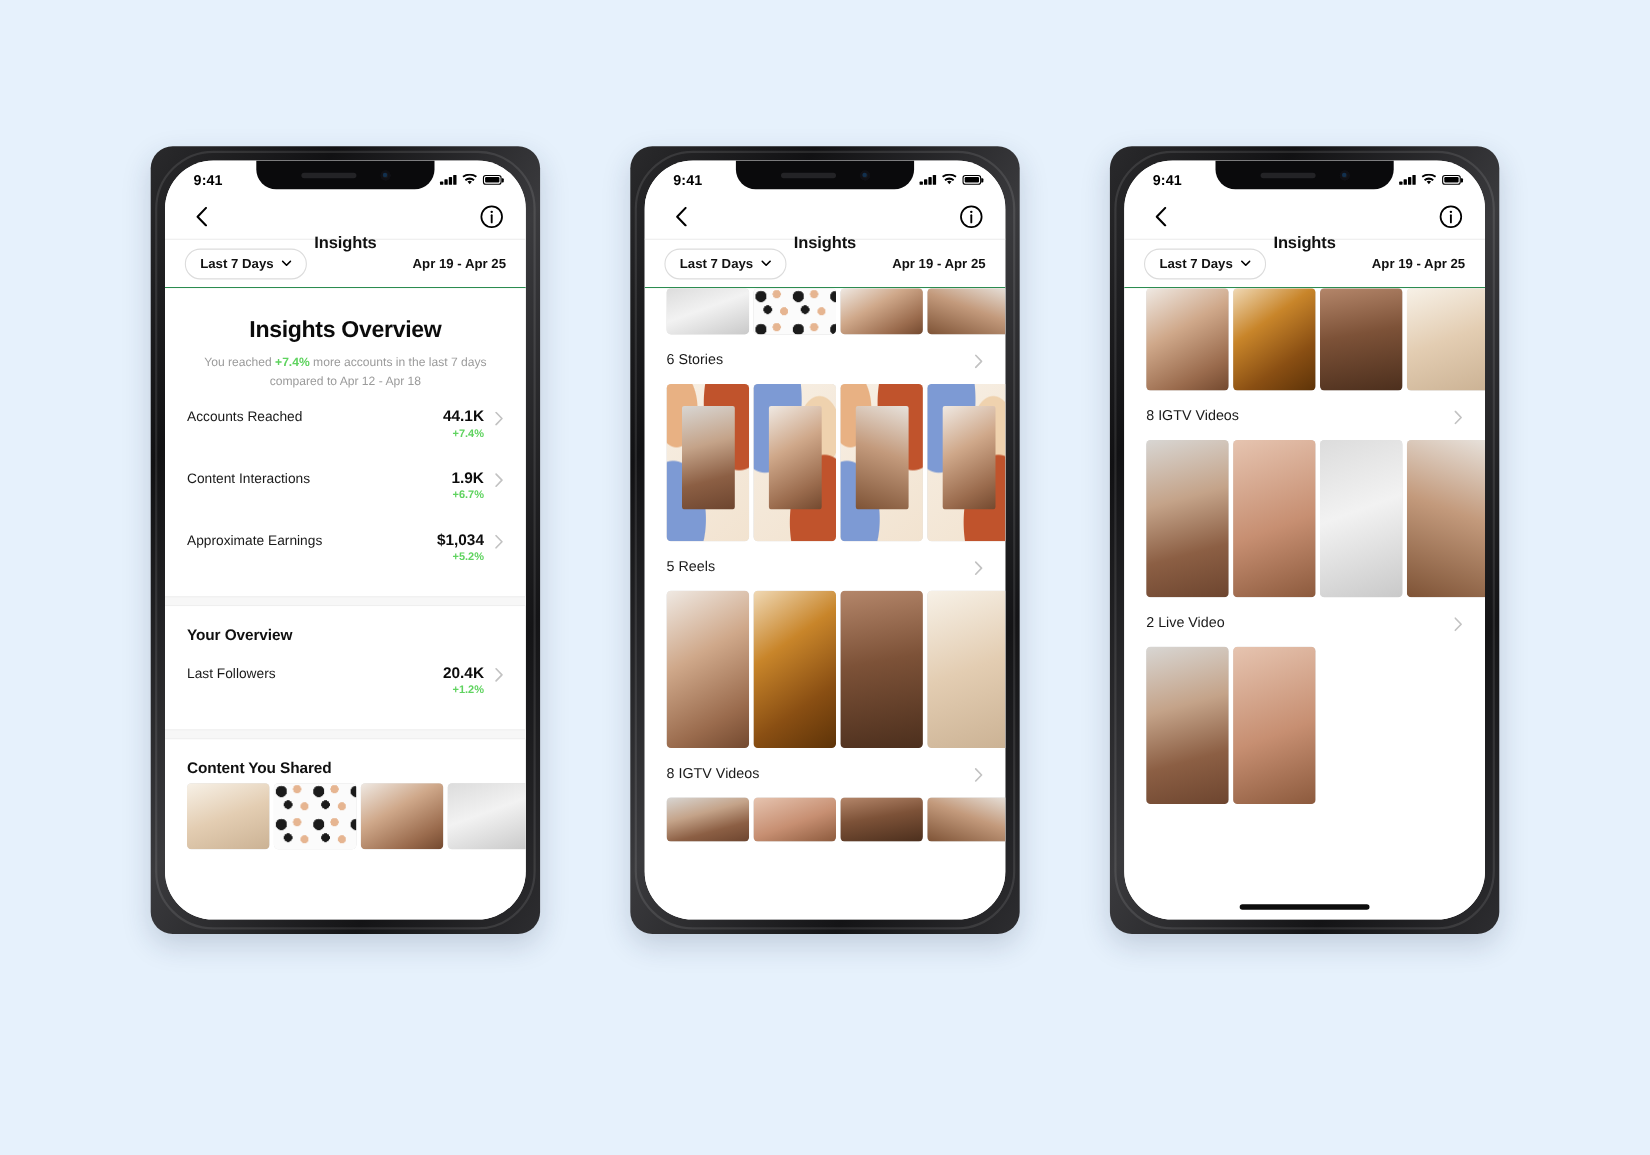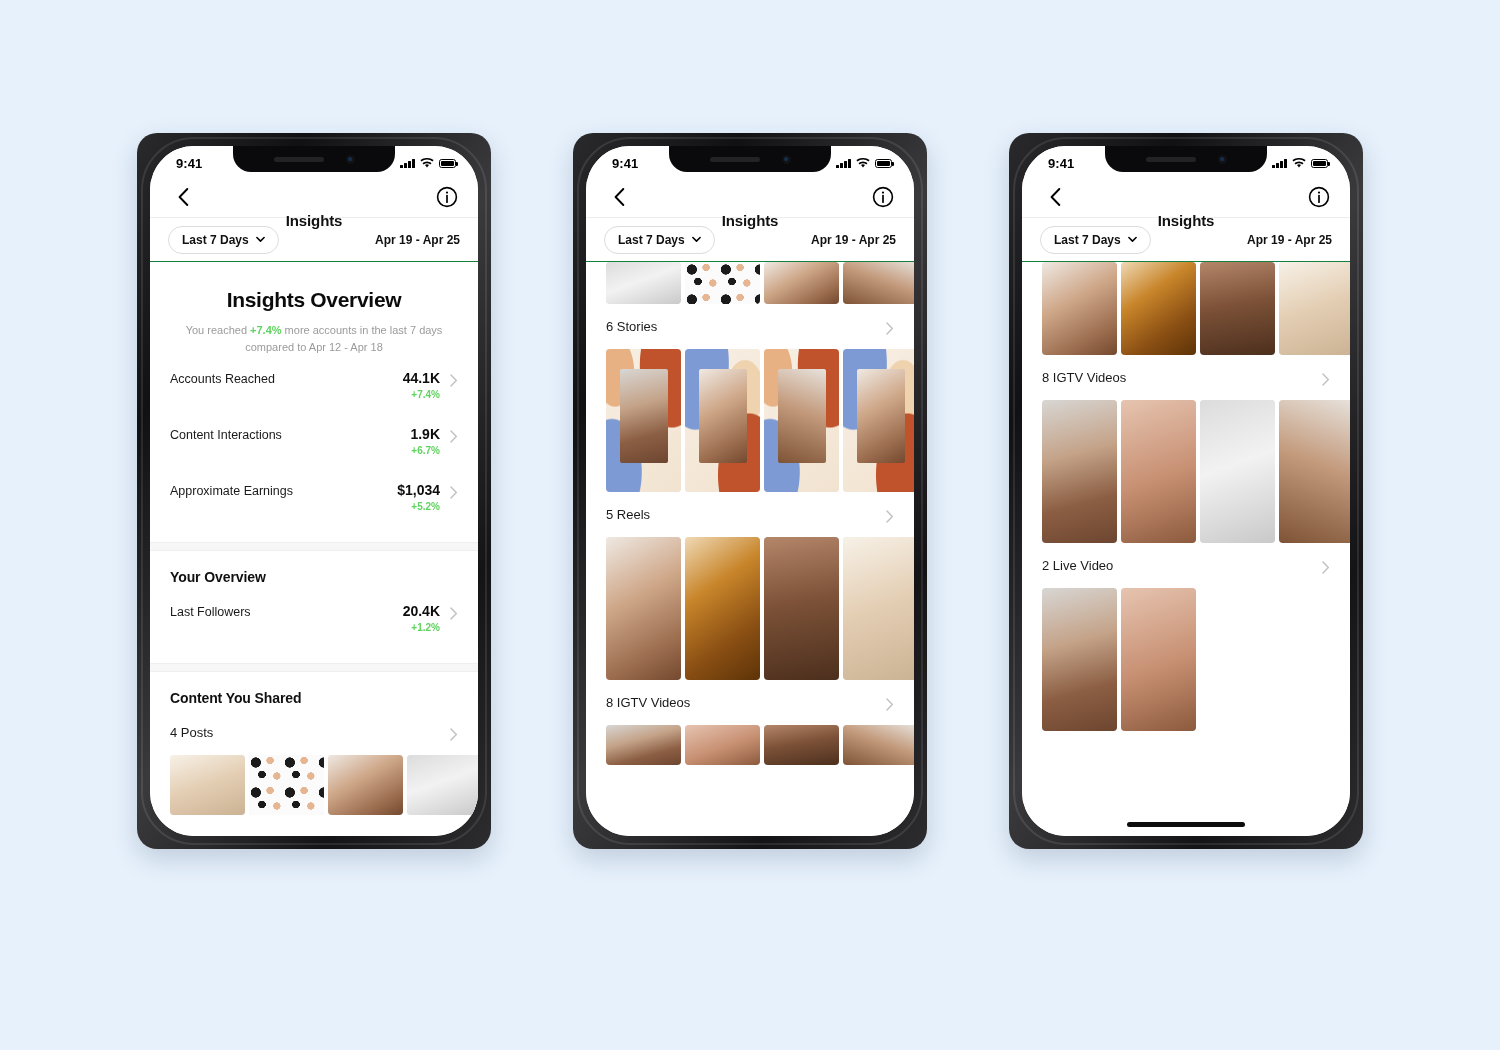--- a/index.html
+++ b/index.html
@@ -269,26 +269,20 @@
                   <path d="M1 1l5.3 5.5L1 12" fill="none" stroke="#c2c2c2" stroke-width="1.5" stroke-linecap="round" stroke-linejoin="round"></path>
                 </svg>
             </div>
           </div>
         </div>
 
         <div class="divider"></div>
 
         <div class="sect">
           <div class="sect-title">Content You Shared</div>
-          <div class="listrow">
-            <div class="listrow-label">4 Posts</div>
-            <svg class="chev-r" viewBox="0 0 8 13">
-                <path d="M1 1l5.3 5.5L1 12" fill="none" stroke="#c2c2c2" stroke-width="1.5" stroke-linecap="round" stroke-linejoin="round"></path>
-              </svg>
-          </div>
         </div>
 
         <div class="strip">
           <div class="thumb sq">
               <div class="ph cream"></div>
             </div>
           <div class="thumb sq">
               <div class="ph pattern"></div>
             </div>
           <div class="thumb sq">

